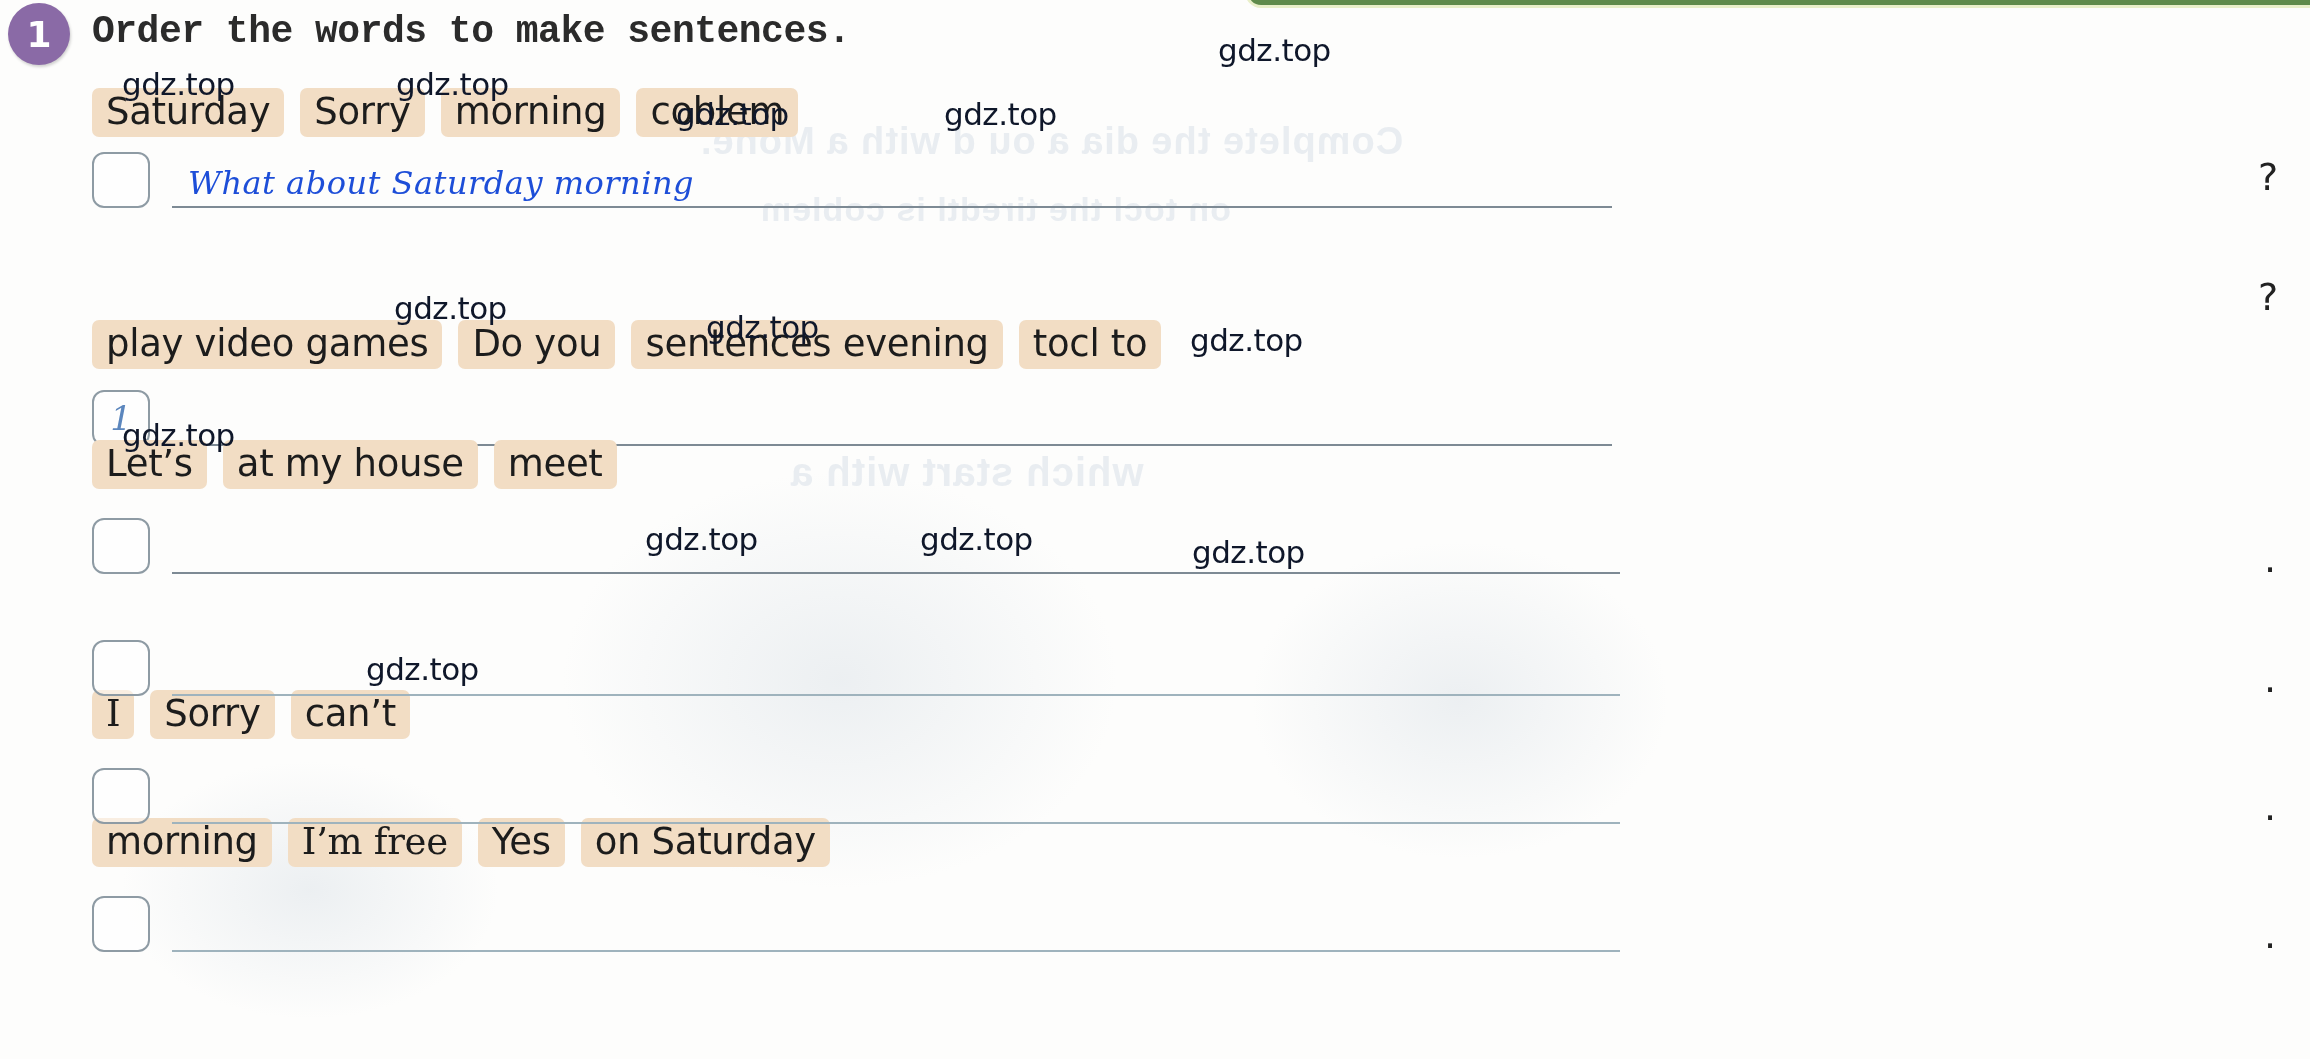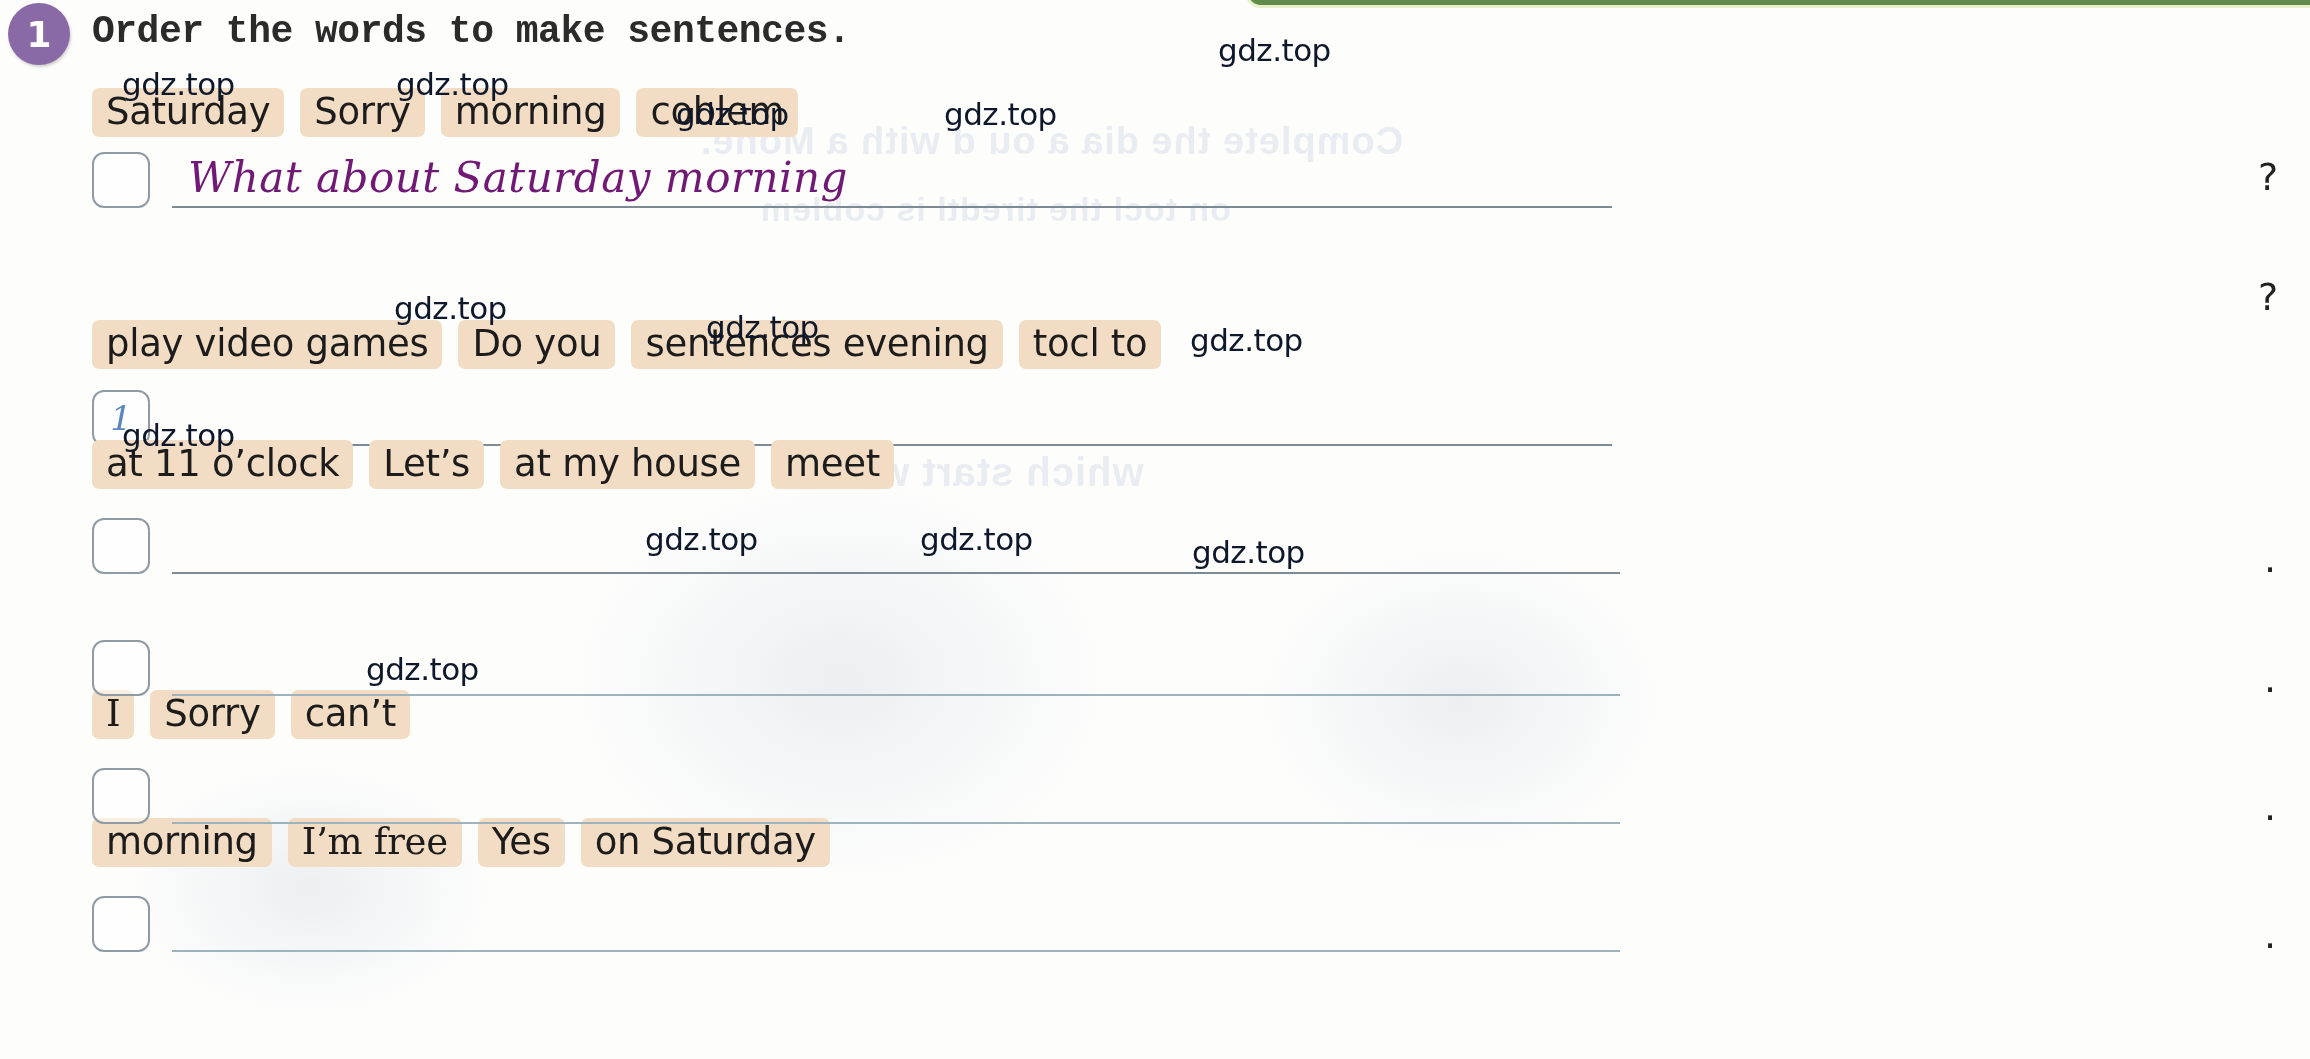--- a/index.html
+++ b/index.html
@@ -130,22 +130,22 @@
     flex: 0 0 auto;
     box-sizing: border-box;
   }
   .write-line.thin {
     border-bottom: 2px solid #9fb3bd;
   }
   .answer-text {
     position: absolute;
     left: 16px;
     bottom: 4px;
-    color: #701a75;
-    font-size: 42px;
+    color: #1d4ed8;
+    font-size: 32px;
     font-style: italic;
     font-family: "DejaVu Serif", serif;
     white-space: nowrap;
     letter-spacing: 0.5px;
   }
   .end-mark {
     position: absolute;
     font-size: 38px;
     color: #222;
     font-family: "DejaVu Sans", sans-serif;
@@ -202,21 +202,20 @@
   </div>
   <div class="answer-row" style="top:390px;">
     <div class="num-box">1</div>
     <div class="write-line" style="width:1440px;">
       <span class="answer-text"></span>
     </div>
   </div>
   <span class="end-mark" style="left:2258px; top:278px;">?</span>
 
   <div class="tile-row" style="left:92px; top:440px;">
-    <span class="word-tile">at 11 o’clock</span>
     <span class="word-tile">Let’s</span>
     <span class="word-tile">at my house</span>
     <span class="word-tile">meet</span>
   </div>
   <div class="answer-row" style="top:518px;">
     <div class="num-box"></div>
     <div class="write-line" style="width:1448px;">
       <span class="answer-text"></span>
     </div>
   </div>

